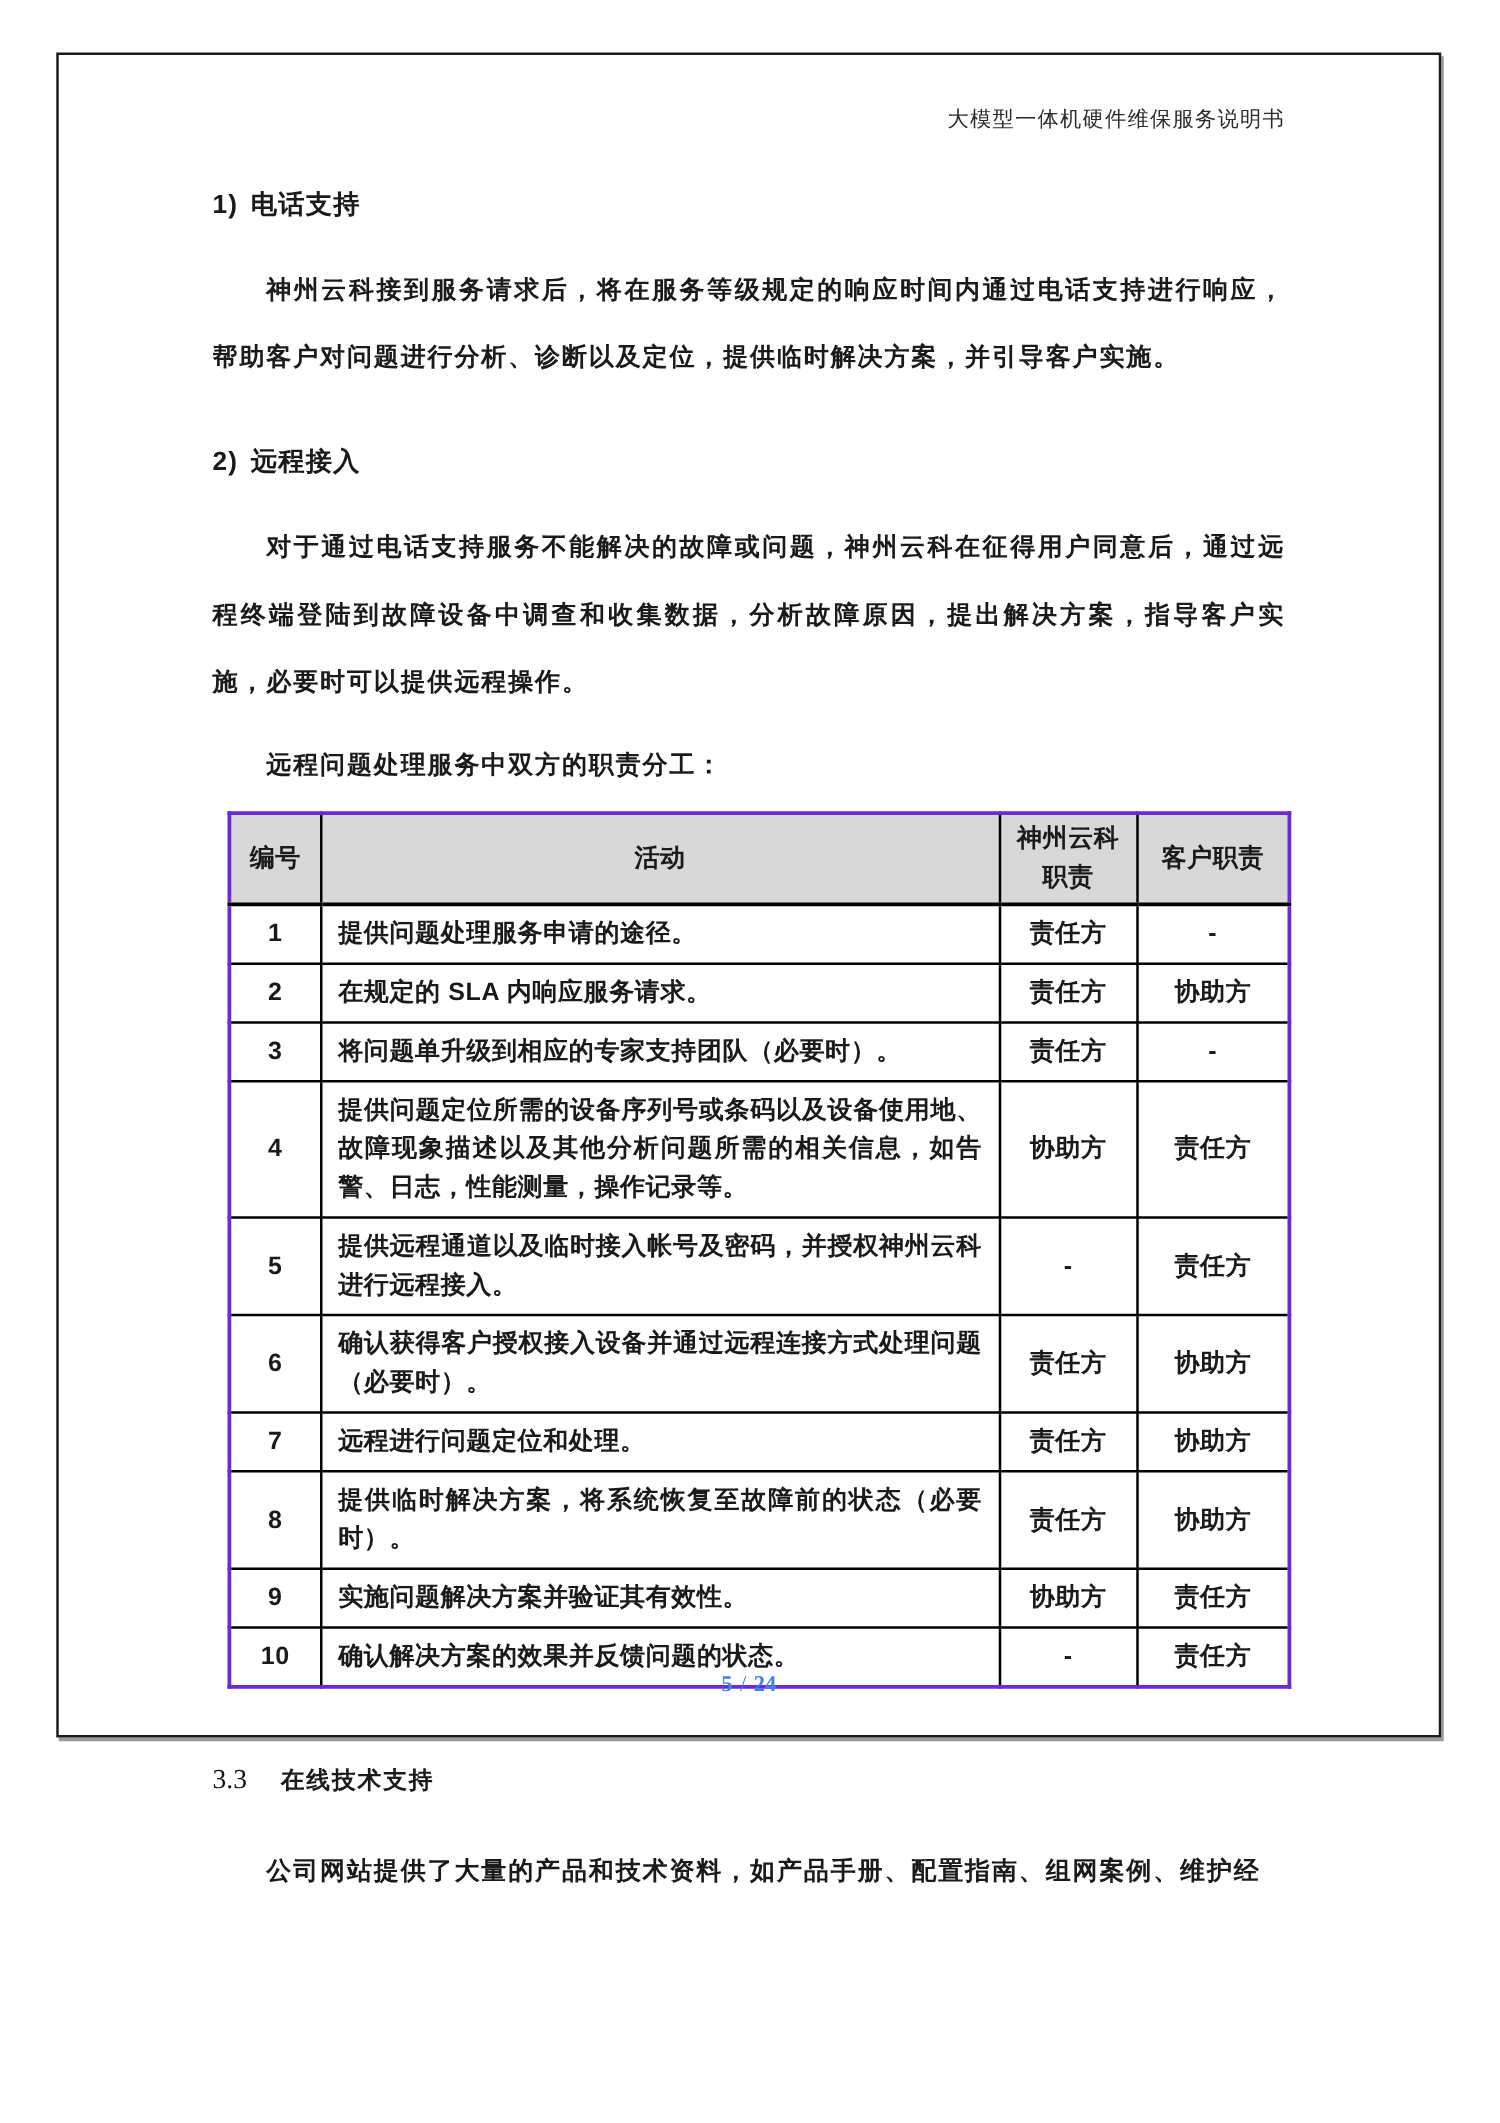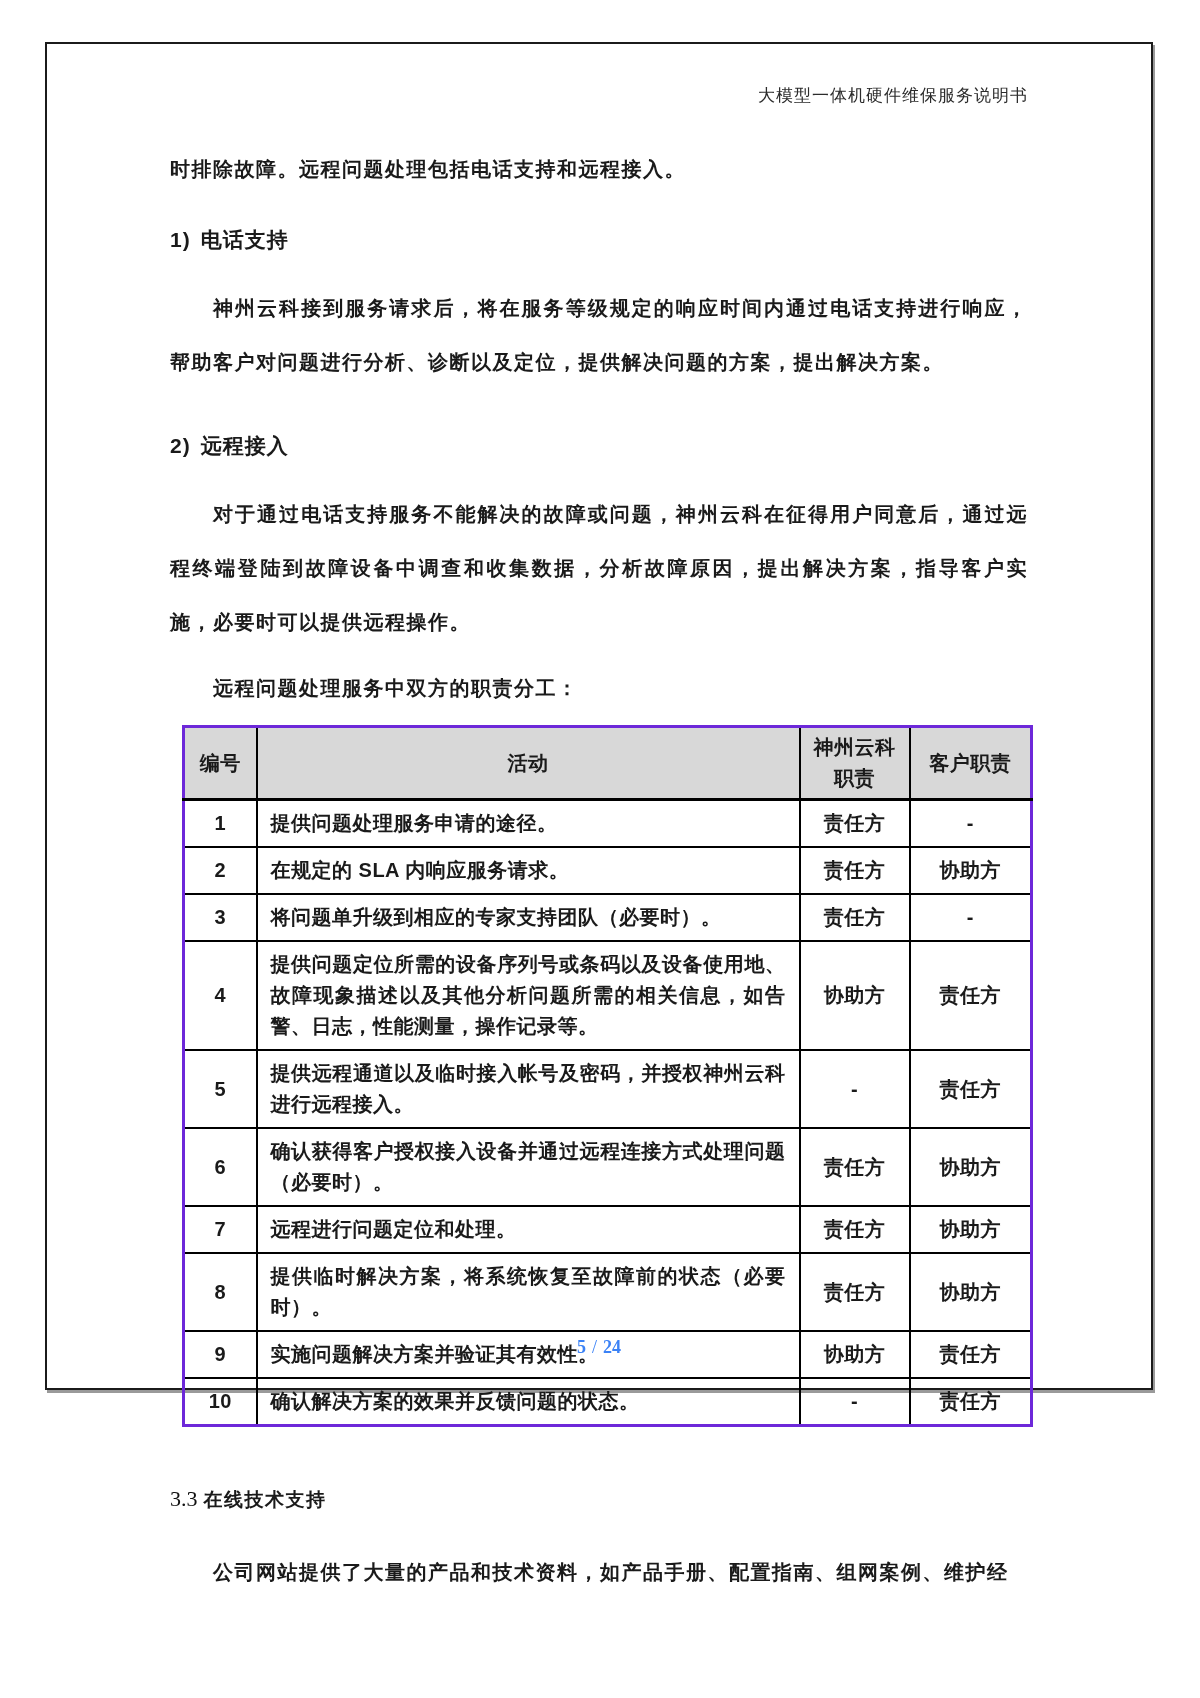--- a/index.html
+++ b/index.html
@@ -42,21 +42,21 @@
   .col-no{width:73px;}
   .col-act{width:543px;}
   .col-vendor{width:110px;}
   .col-cust{width:122px;}
   .resp-table td{font-weight:600;line-height:31px;padding:7px 6px;}
   .resp-table td.no,.resp-table td.vendor,.resp-table td.customer{text-align:center;}
   .resp-table td.act{text-align:justify;padding:7px 13px;margin-left:12px;}
   .section33{margin-top:56px;line-height:32px;}
   .section33 .num{
     font-family:"Liberation Serif","DejaVu Serif",serif;
-    font-size:22px;font-weight:400;margin-right:6px;color:#111;
+    font-size:22px;font-weight:400;margin-right:27px;color:#111;
   }
   .section33 .title{font-size:19px;font-weight:700;letter-spacing:1.5px;}
   .closing{margin-top:40px;font-size:20px;font-weight:600;letter-spacing:1.5px;}
   .closing .line{line-height:30px;}
   .closing .line.indent{text-indent:43px;}
   .page-footer{
     position:absolute;left:0;bottom:30px;width:100%;text-align:center;
     font-family:"Liberation Serif","DejaVu Serif",serif;
     font-size:18px;color:#3b82f6;
   }
@@ -67,29 +67,28 @@
 <body>
 
 <div class="canvas">
   <div class="frame">
     <div class="content">
 
       <div class="doc-header">
         <span>大模型一体机硬件维保服务说明书</span>
       </div>
 
-      <div class="intro-line">时排除故障。远程问题处理包括电话支持和远程接入。</div>
 
       <div class="h-num">
         <span class="num">1)</span><span class="ttl">电话支持</span>
       </div>
 
       <div class="para">
           <div class="line indent fill">神州云科接到服务请求后，将在服务等级规定的响应时间内通过电话支持进行响应，</div>
-          <div class="line">帮助客户对问题进行分析、诊断以及定位，提供解决问题的方案，提出解决方案。</div>
+          <div class="line">帮助客户对问题进行分析、诊断以及定位，提供临时解决方案，并引导客户实施。</div>
         </div>
 
       <div class="h-num">
         <span class="num">2)</span><span class="ttl">远程接入</span>
       </div>
 
       <div class="para">
           <div class="line indent fill">对于通过电话支持服务不能解决的故障或问题，神州云科在征得用户同意后，通过远</div>
           <div class="line fill">程终端登陆到故障设备中调查和收集数据，分析故障原因，提出解决方案，指导客户实</div>
           <div class="line">施，必要时可以提供远程操作。</div>

